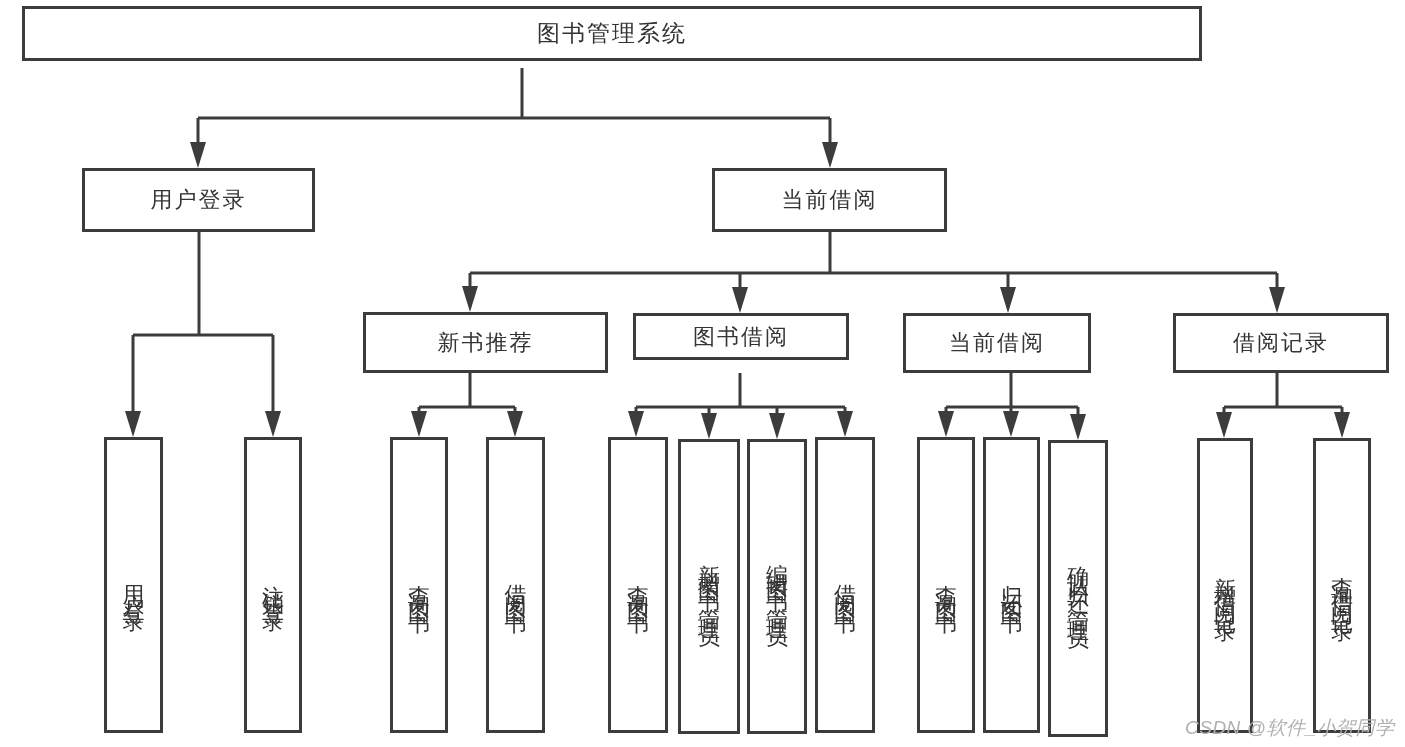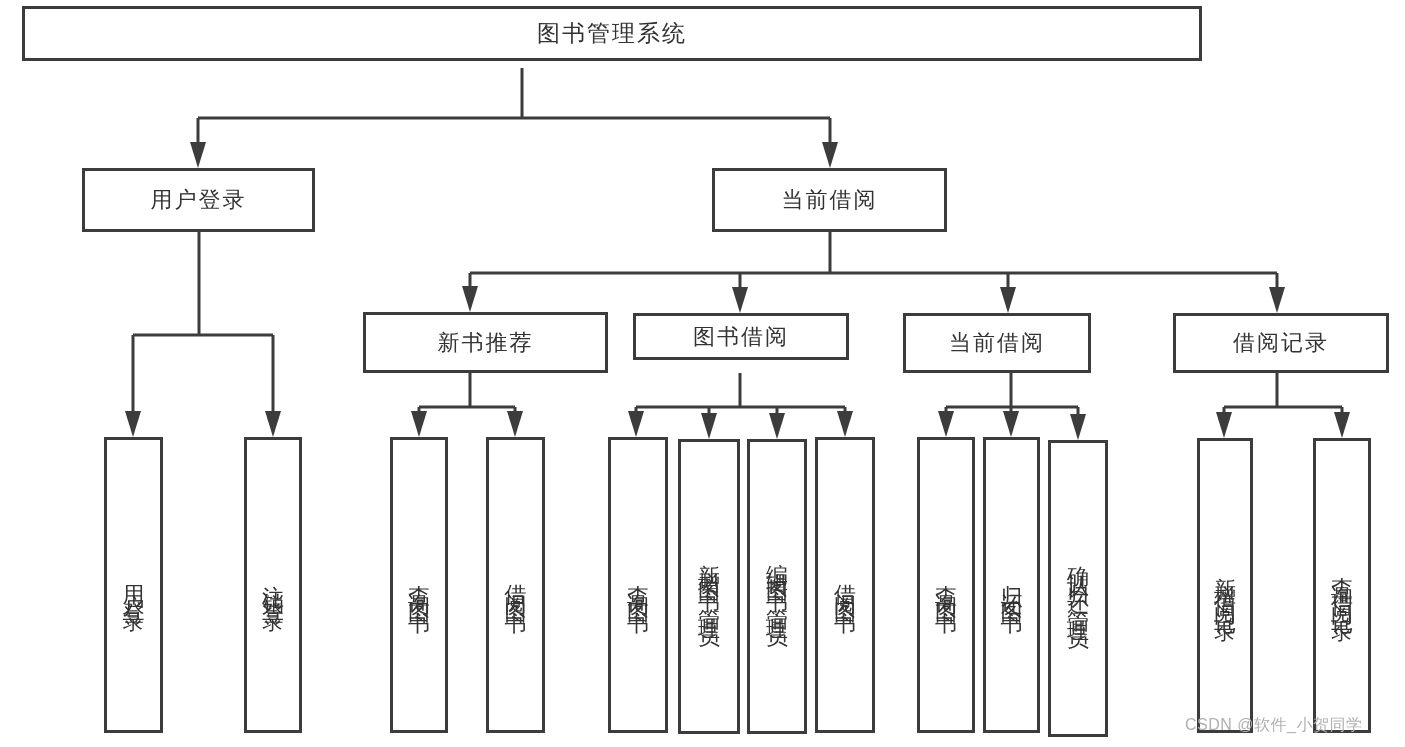--- a/index.html
+++ b/index.html
@@ -39,25 +39,26 @@
     line-height: 1;
     letter-spacing: 9px;
     color: #333333;
     white-space: nowrap;
   }
   .root-node .hlabel { font-size: 23px; }
   .watermark {
     position: absolute;
     left: 1185px;
     top: 715px;
-    font-size: 16px;
+    font-size: 19px;
     letter-spacing: 0.5px;
     color: #b0b0b0;
     white-space: nowrap;
     z-index: 5;
+    font-style: italic;
   }
 </style>
 </head>
 <body>
 
 <div id="stage">
 
   <svg id="connector-layer" viewBox="0 0 1405 747" xmlns="http://www.w3.org/2000/svg">
     <g stroke="#3c3c3c" stroke-width="3" fill="none">
       <path d="M522 68 V118 M198 118 H830 M198 118 V144 M830 118 V144"></path>

